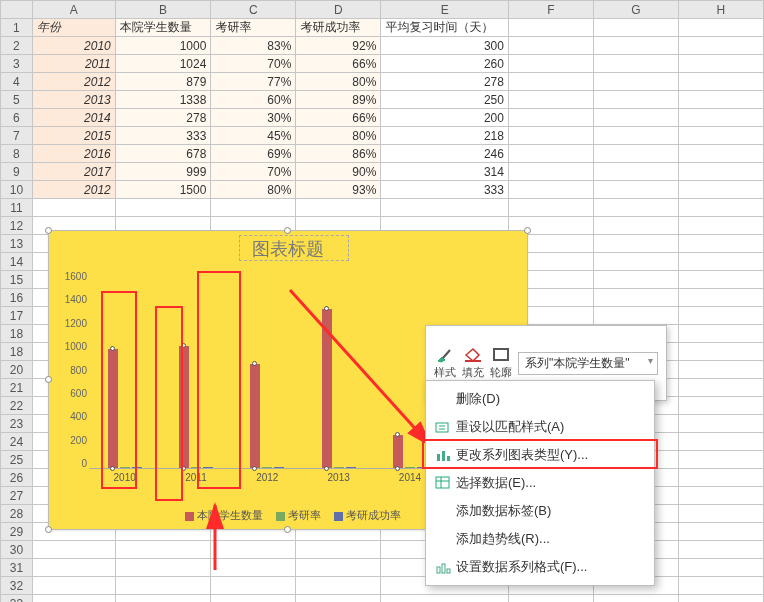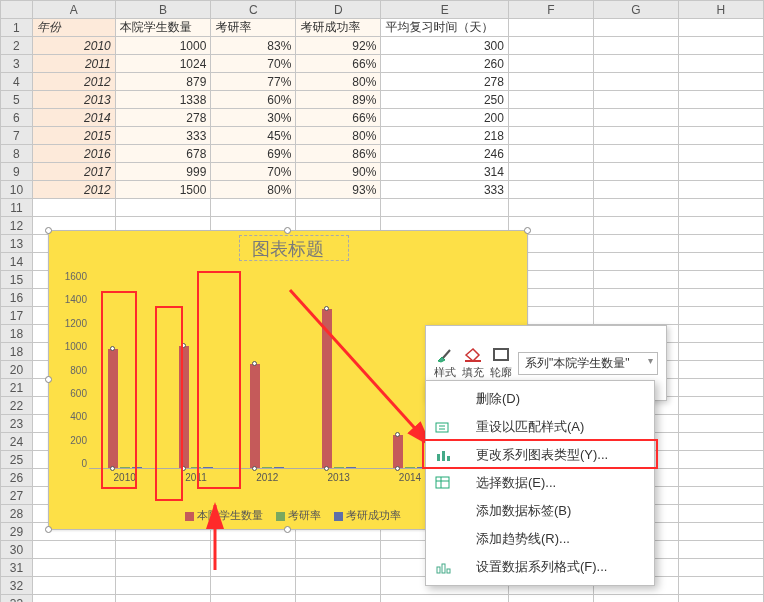--- a/index.html
+++ b/index.html
@@ -148,21 +148,21 @@
     background: #fff;
     border: 1px solid #bfbfbf;
     box-shadow: 3px 3px 8px rgba(0,0,0,0.25);
     padding: 4px 0;
     z-index: 10;
     font-size: 13px;
   }
   .ctx-item {
     display: flex; align-items: center;
     padding: 5px 10px 5px 8px;
-    gap: 24px;
+    gap: 4px;
     cursor: default;
   }
   .ctx-icon { width: 18px; height: 16px; display:flex; align-items:center; justify-content:center; }
   .ctx-highlight {
     position: absolute;
     border: 2.5px solid #ff2a2a;
     left: -4px; width: 236px;
     pointer-events: none;
   }
 </style>

